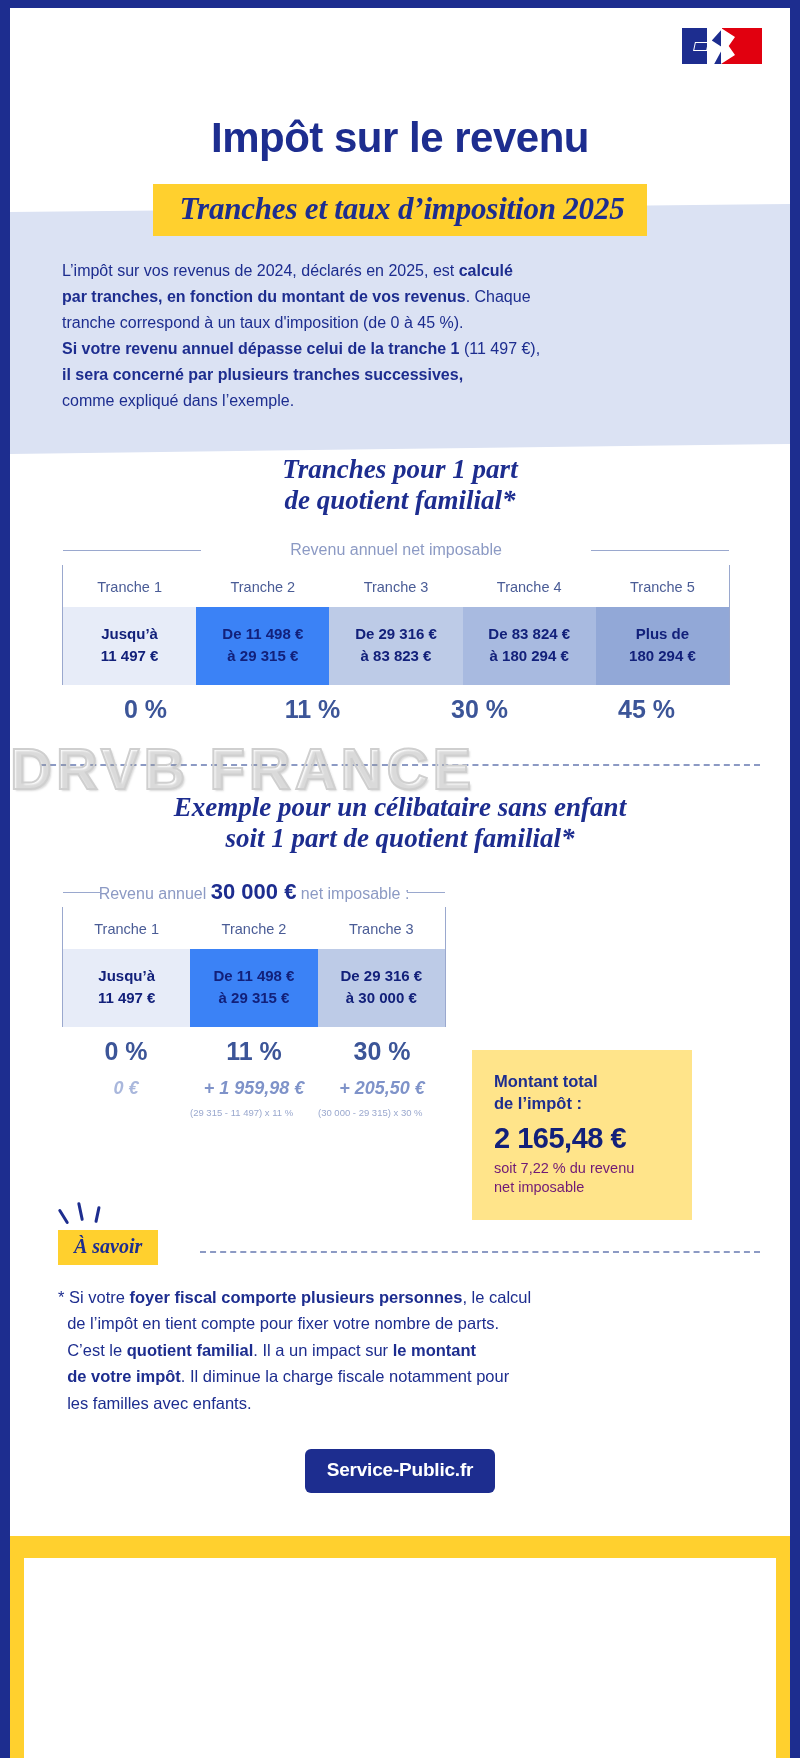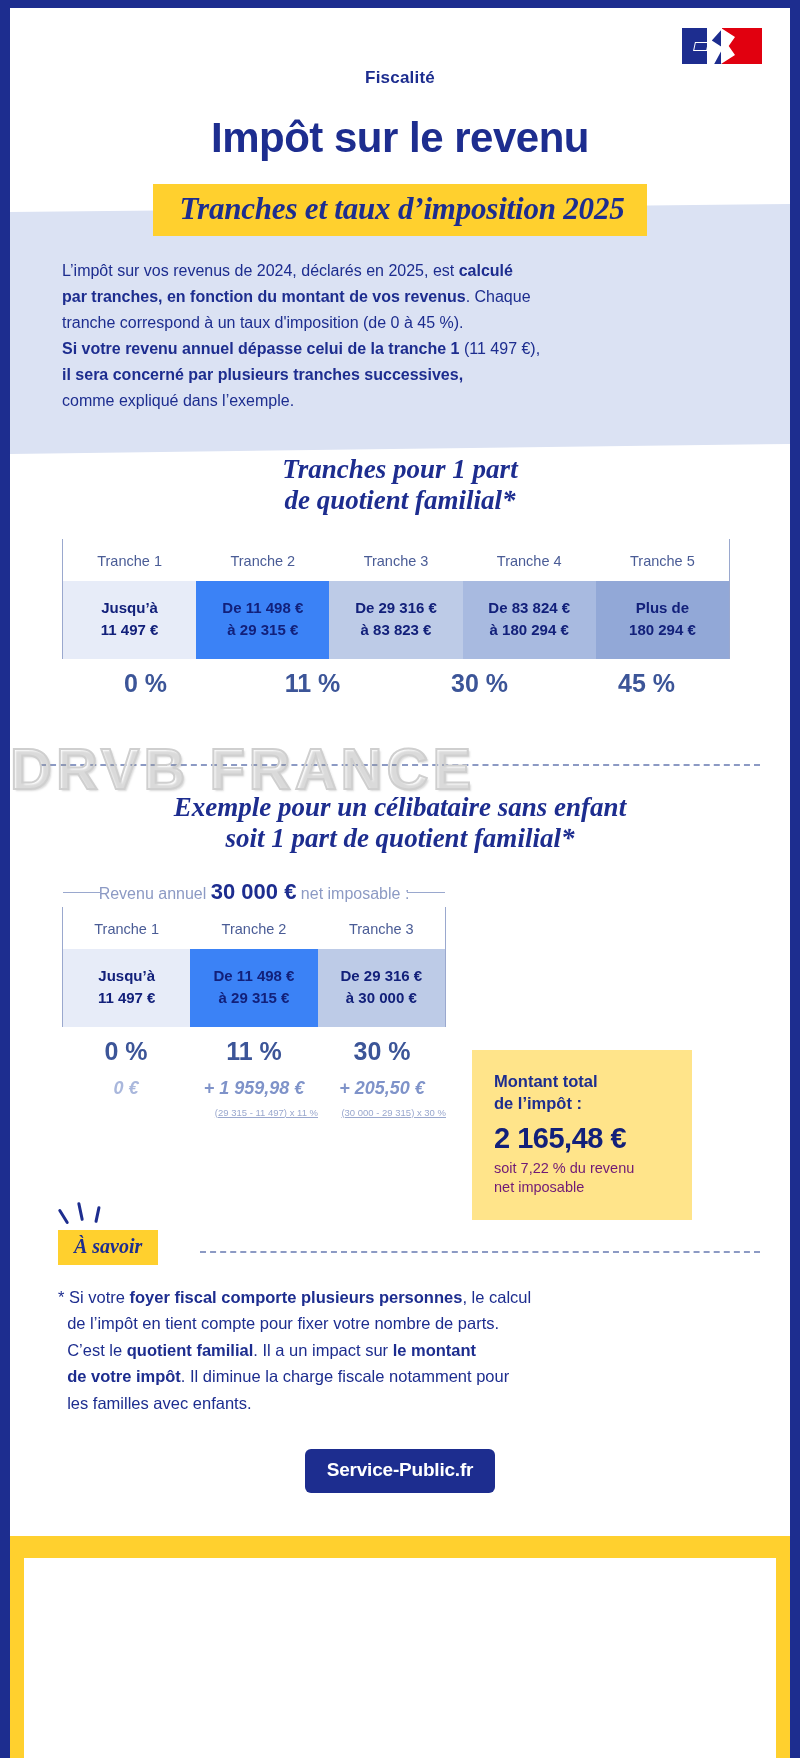--- a/index.html
+++ b/index.html
@@ -221,26 +221,25 @@
     font-size: 18px;
     font-style: italic;
     font-weight: bold;
     color: #7f93c9;
     padding: 0 0 2px;
   }
   .row-amt .cell.faded { color: #a9b7dc; }
   .row-formula { display: flex; }
   .row-formula .cell {
     flex: 1;
-    text-align: right;
+    text-align: left;
     font-size: 9.5px;
     color: #9aa8ce;
     padding-top: 6px;
     white-space: nowrap;
-    text-decoration: underline;
   }
 
   
   .sh1 { background: #e7ecf8; }
   .sh2 { background: #3b82f6; }
   .sh3 { background: #bdcbe7; }
   .sh4 { background: #a8baE0; }
   .sh5 { background: #92a8d7; }
 
   
@@ -388,21 +387,20 @@
 
   <div class="inner">
 
     <div class="flag">
       <div class="flag-blue">
         <div class="marianne-eye"></div>
       </div>
       <div class="flag-red"></div>
     </div>
 
-    <div class="kicker">Fiscalité</div>
     <div class="main-title">Impôt sur le revenu</div>
 
     <div class="band"></div>
 
     <div class="yellow-title-wrap">
       <div class="yellow-title">Tranches et taux d’imposition 2025</div>
     </div>
 
     <div class="intro">
       <span>L’impôt sur vos revenus de 2024, déclarés en 2025, est </span><b>calculé</b><br>
@@ -412,20 +410,25 @@
       <b>il sera concerné par plusieurs tranches successives,</b><br>
       <span>comme expliqué dans l’exemple.</span>
     </div>
 
     <div class="serif-head head1">
       <span>Tranches pour 1 part</span><br>
       <span>de quotient familial*</span>
     </div>
 
     <div class="table-block" id="table1">
+      <div class="tbl-caption">
+        <span class="cap-line" id="t1-cap-l"></span>
+        <span>Revenu annuel net imposable</span>
+        <span class="cap-line" id="t1-cap-r"></span>
+      </div>
       <div class="tbl-box no-bottom">
         <div class="row-head">
           <div class="cell">Tranche 1</div>
           <div class="cell">Tranche 2</div>
           <div class="cell">Tranche 3</div>
           <div class="cell">Tranche 4</div>
           <div class="cell">Tranche 5</div>
         </div>
         <div class="row-range">
           <div class="cell sh1">

